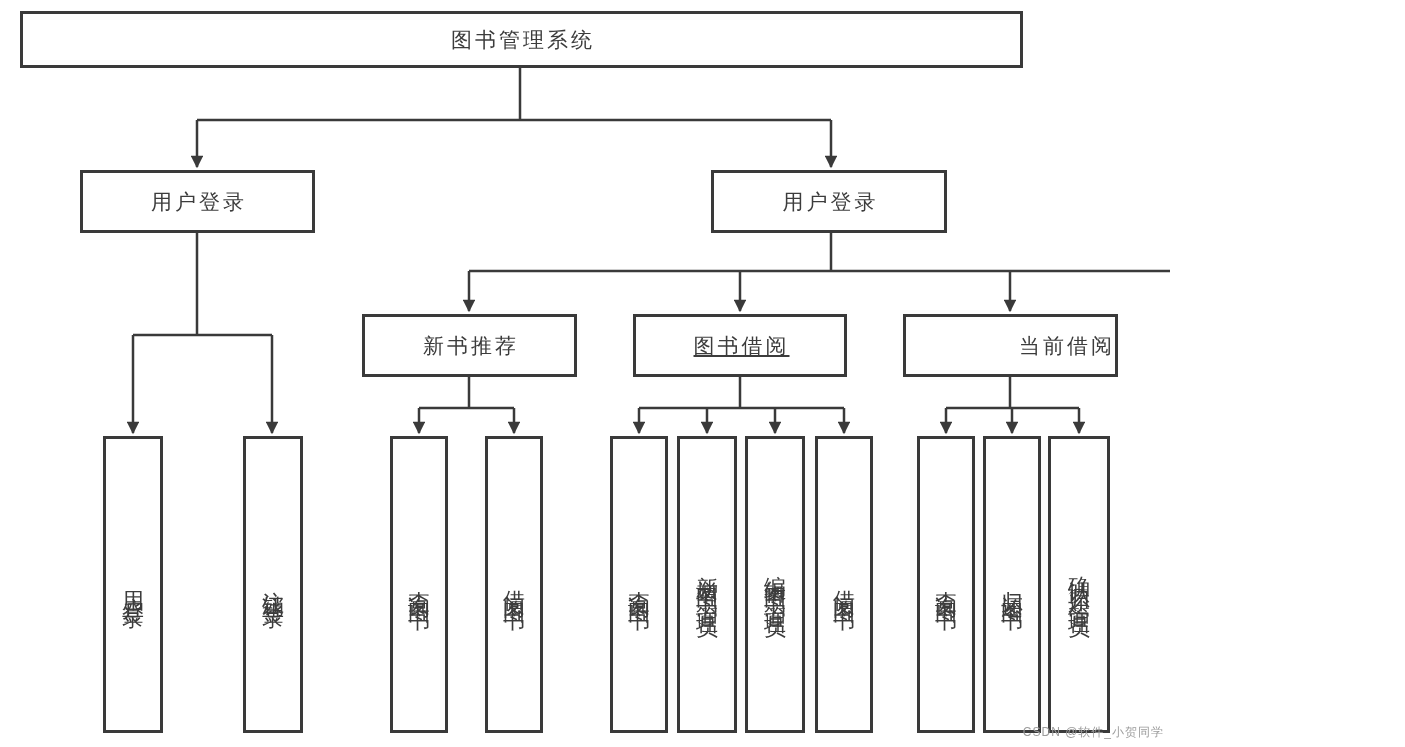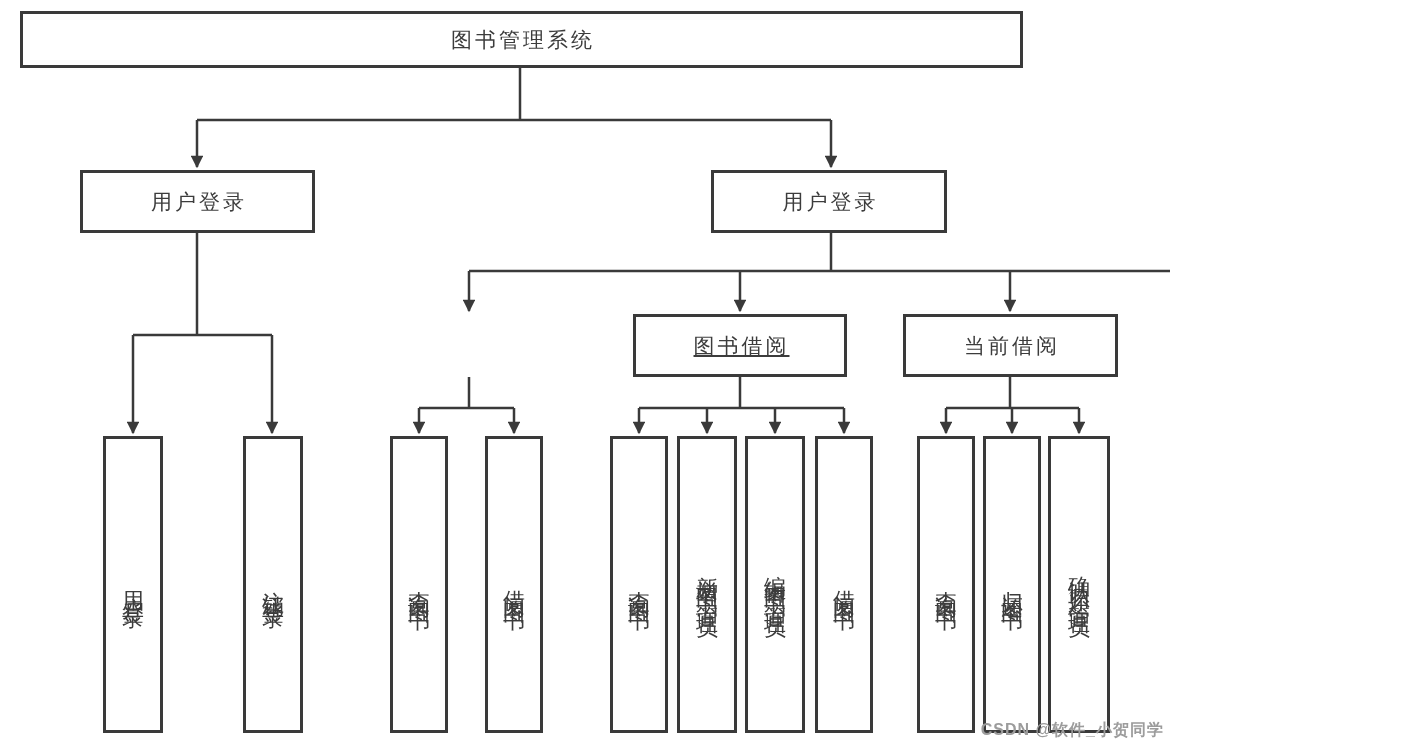--- a/index.html
+++ b/index.html
@@ -66,25 +66,24 @@
     stroke-width: 2.5;
   }
   #connectors marker path {
     fill: var(--line);
     stroke: none;
   }
   .watermark {
     position: absolute;
     right: 6px;
     bottom: 6px;
-    font-size: 16px;
+    font-size: 12px;
     color: var(--watermark);
     letter-spacing: 1px;
     white-space: nowrap;
-    font-weight: bold;
   }
 </style>
 </head>
 <body>
 
 <div id="canvas">
 
   <svg id="connectors" viewBox="0 0 1405 747" xmlns="http://www.w3.org/2000/svg">
     <defs>
       <marker id="arrow" viewBox="0 0 10 10" refX="9" refY="5" markerWidth="6.5" markerHeight="5" orient="auto">
@@ -131,24 +130,27 @@
     <span class="hlabel">图书管理系统</span>
   </div>
 
   <div class="node lvl2" style="left:80px; width:235px;">
     <span class="hlabel">用户登录</span>
   </div>
   <div class="node lvl2" style="left:711px; width:236px;">
     <span class="hlabel">用户登录</span>
   </div>
 
+  <div class="node lvl3" style="left:362px; width:215px;">
+    <span class="hlabel">新书推荐</span>
+  </div>
   <div class="node lvl3" style="left:633px; width:214px;text-decoration:underline;">
     <span class="hlabel">图书借阅</span>
   </div>
-  <div class="node lvl3" style="left:903px; width:215px;">
+  <div class="node lvl3" style="left:903px; width:215px;justify-content:flex-end;">
     <span class="hlabel">当前借阅</span>
   </div>
 
   <div class="node leaf" style="left:103px; width:60px;">
     <span class="vtext">用户登录</span>
   </div>
   <div class="node leaf" style="left:243px; width:60px;">
     <span class="vtext">注销登录</span>
   </div>
 

